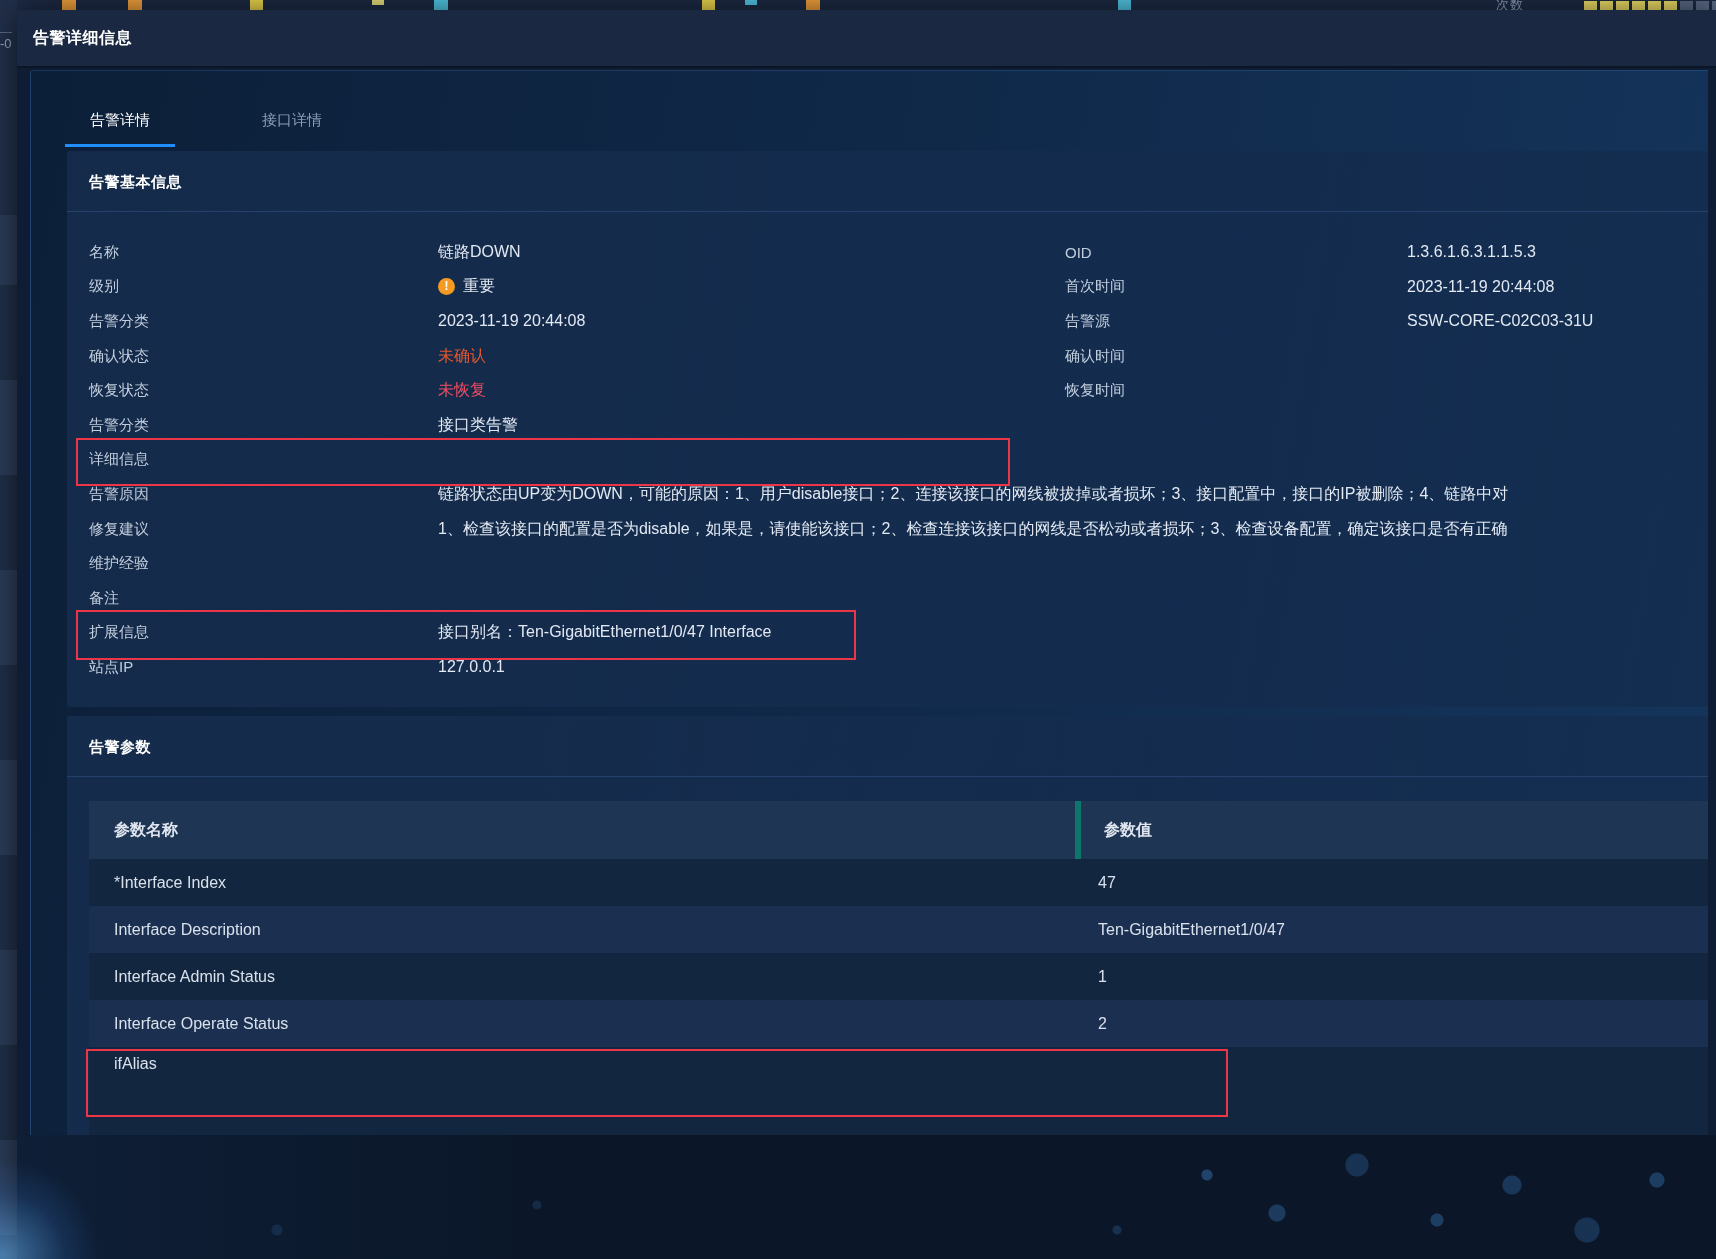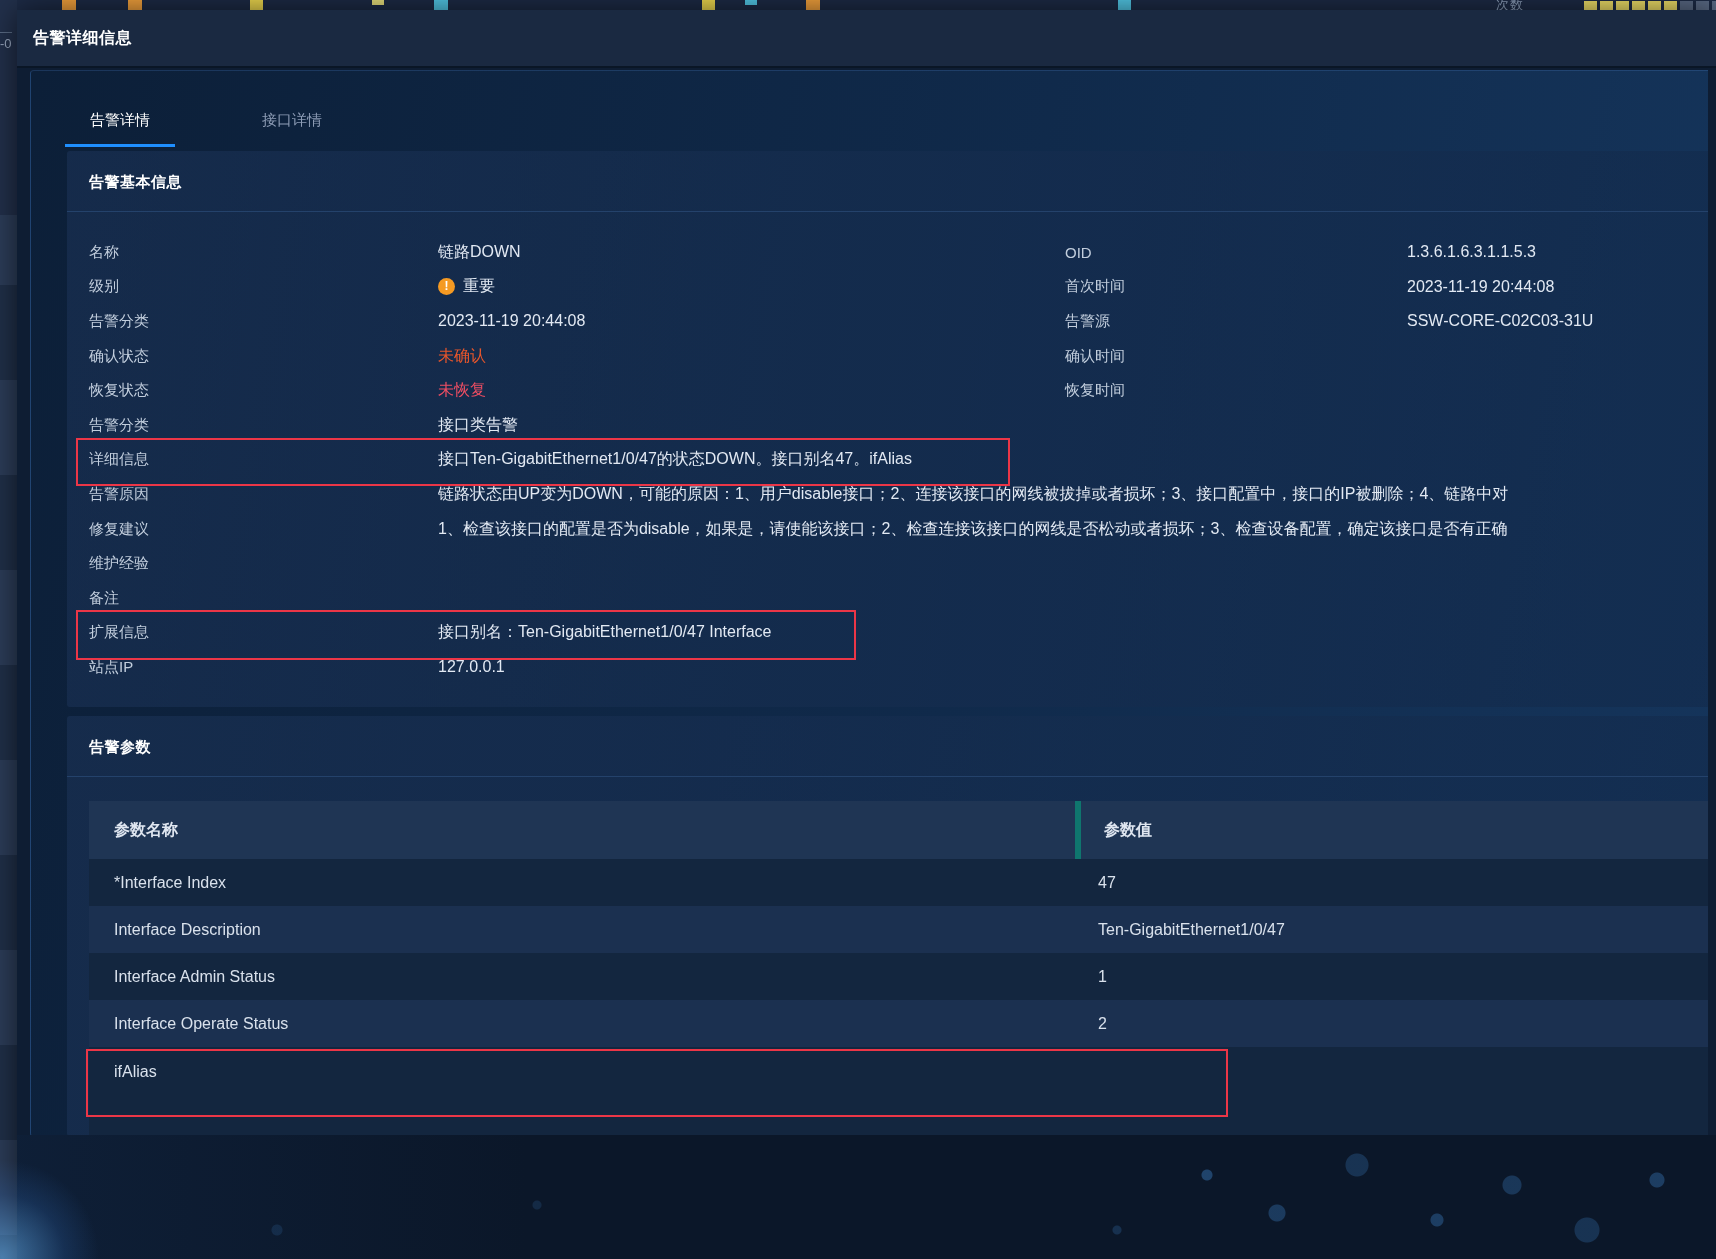--- a/index.html
+++ b/index.html
@@ -65,21 +65,21 @@
   #param-table{position:absolute;left:22px;top:85px;width:1680px;}
   .trow{display:flex;align-items:center;}
   .thead{height:58px;background:#1f3554;font-weight:bold;}
   .thead .tcell-name{border-right:6px solid #0f766e;}
   .tcell-name{flex:0 0 961px;padding-left:25px;font-size:16px;align-self:stretch;display:flex;align-items:center;}
   .tcell-value{flex:1 1 auto;padding-left:23px;font-size:16px;align-self:stretch;display:flex;align-items:center;}
   .tdata{height:47px;color:#d9e1ec;}
   .tdata:nth-child(even){background:#13263f;}
   .tdata:nth-child(odd){background:#1b3050;}
   .tdata.cut{height:92px;}
-  .tdata.cut .tcell-name,.tdata.cut .tcell-value{align-items:flex-start;padding-top:16px;}
+  .tdata.cut .tcell-name,.tdata.cut .tcell-value{align-items:flex-start;padding-top:8px;}
   
   #modal-footer{position:absolute;left:0;bottom:0;width:1699px;height:124px;background:#0b1729;
     overflow:hidden;}
   #modal-footer .bokeh{position:absolute;left:0;top:0;right:0;bottom:0;
     background:
       radial-gradient(circle at 1190px 40px, rgba(70,150,230,.35) 0 5px, rgba(0,0,0,0) 6px),
       radial-gradient(circle at 1260px 78px, rgba(70,150,230,.28) 0 8px, rgba(0,0,0,0) 9px),
       radial-gradient(circle at 1340px 30px, rgba(70,150,230,.22) 0 11px, rgba(0,0,0,0) 12px),
       radial-gradient(circle at 1420px 85px, rgba(70,150,230,.30) 0 6px, rgba(0,0,0,0) 7px),
       radial-gradient(circle at 1495px 50px, rgba(70,150,230,.25) 0 9px, rgba(0,0,0,0) 10px),
@@ -170,23 +170,20 @@
             </span>
           </div>
           <div class="frow">
             <span class="flabel">告警分类</span>
             <span class="fvalue">
               <span>接口类告警</span>
             </span>
           </div>
           <div class="frow">
             <span class="flabel">详细信息</span>
-            <span class="fvalue">
-              <span>接口Ten-GigabitEthernet1/0/47的状态DOWN。接口别名47。ifAlias</span>
-            </span>
           </div>
           <div class="frow">
             <span class="flabel">告警原因</span>
             <span class="fvalue">
               <span>链路状态由UP变为DOWN，可能的原因：1、用户disable接口；2、连接该接口的网线被拔掉或者损坏；3、接口配置中，接口的IP被删除；4、链路中对</span>
             </span>
           </div>
           <div class="frow">
             <span class="flabel">修复建议</span>
             <span class="fvalue">

